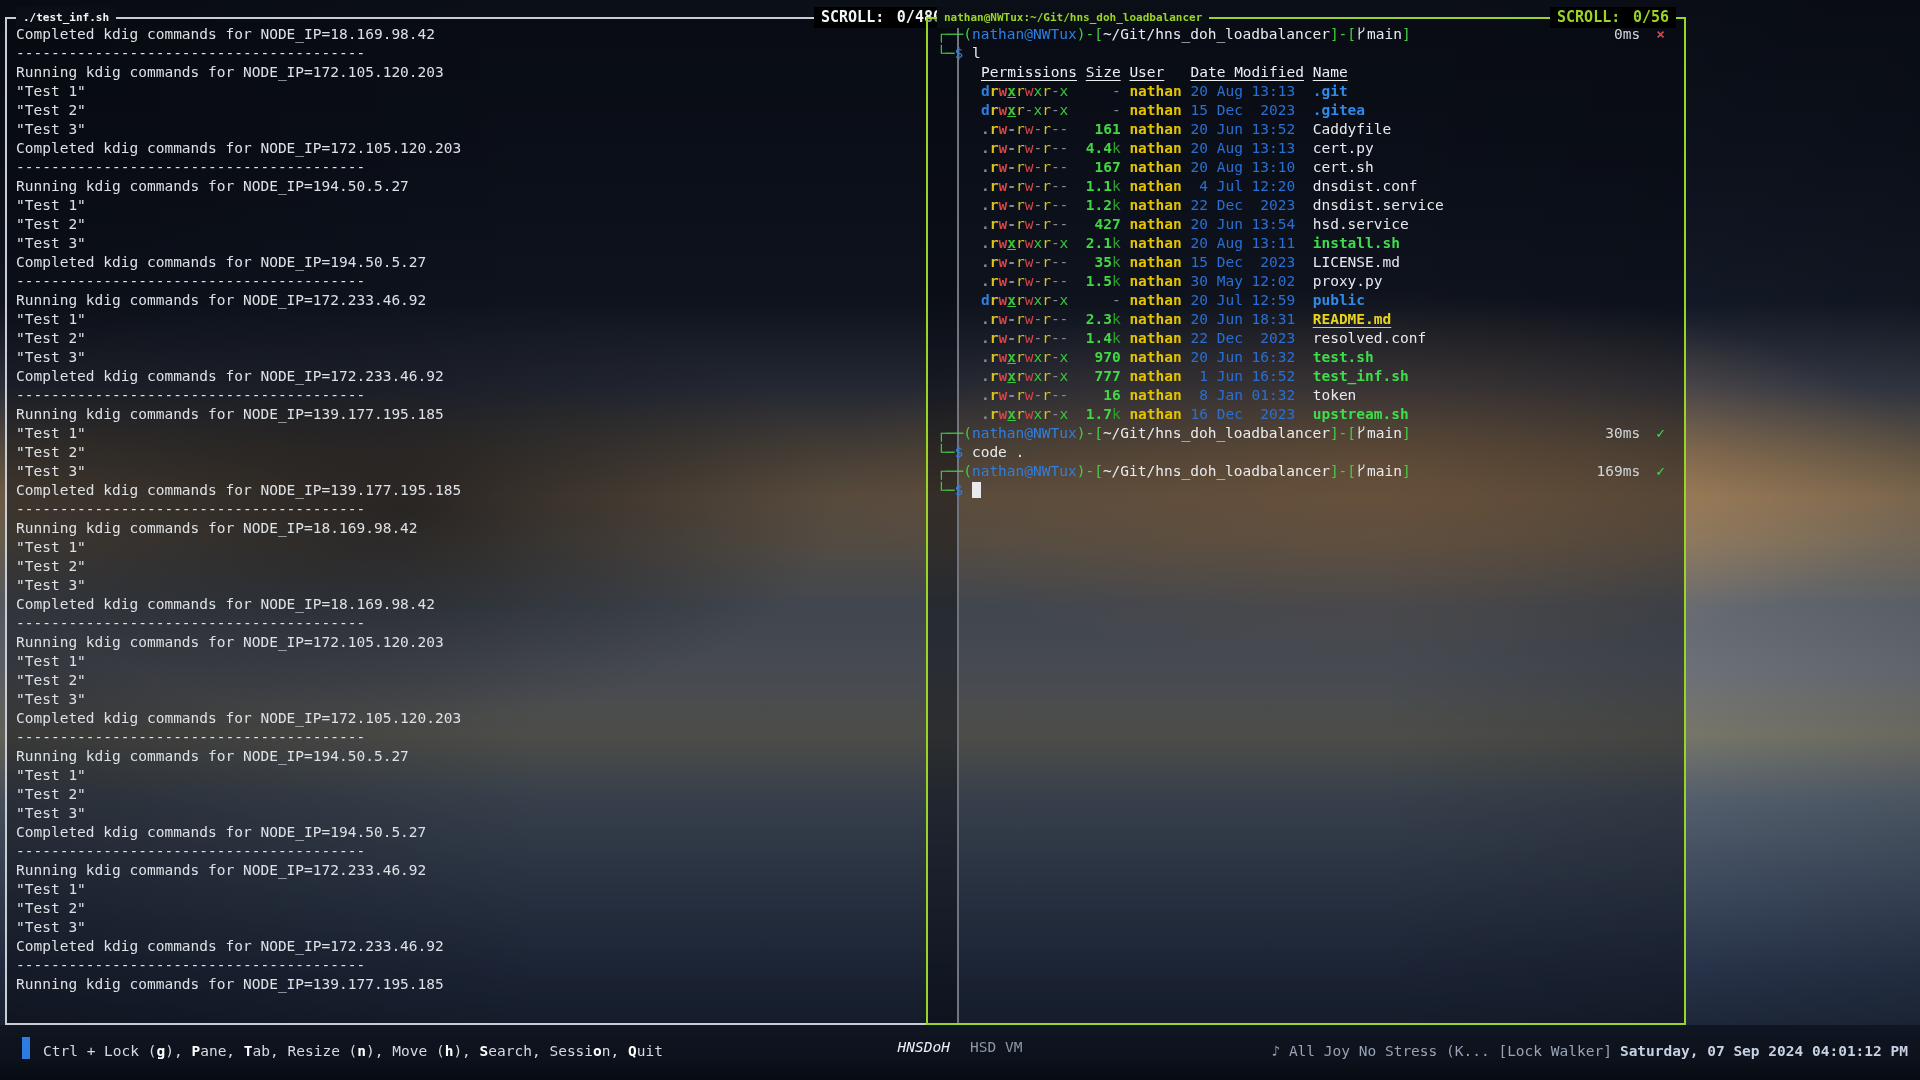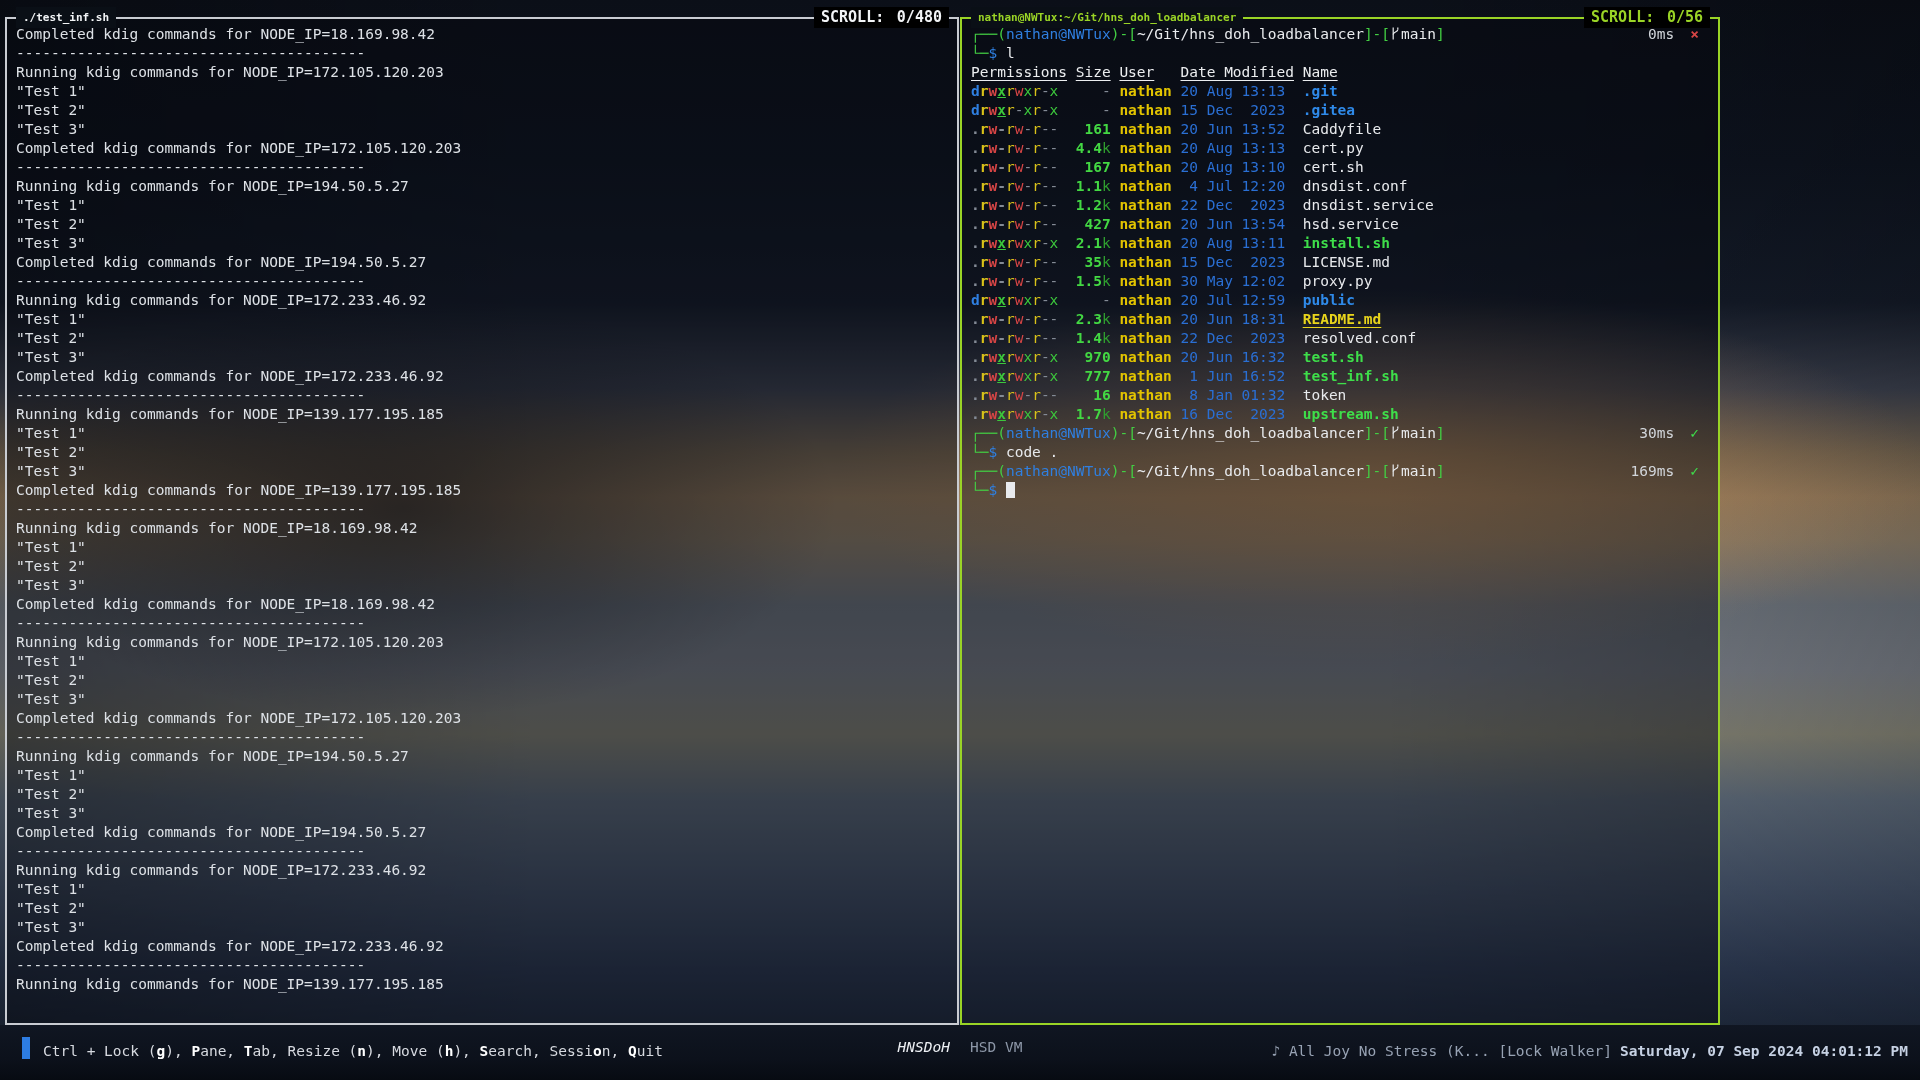--- a/index.html
+++ b/index.html
@@ -11,21 +11,21 @@
       radial-gradient(ellipse 760px 260px at 72% 44%, rgba(216,152,88,0.45), transparent 72%),
       linear-gradient(90deg, rgba(0,0,0,0.28), transparent 28%, transparent 72%, rgba(0,0,0,0.22)),
       linear-gradient(180deg,
         #0b0f18 0%, #0e1420 15%, #151c2a 28%, #3d4250 36%, #7a6a55 42%,
         #9b8162 46%, #93836d 50%, #727982 56%, #7b8089 62%, #878678 68%,
         #5f6c7c 74%, #45536a 82%, #2c3952 90%, #16202f 100%);
   }
   
   .pane{position:absolute;top:17px;height:1008px;border:2px solid;background:rgba(6,9,16,0.45);box-sizing:border-box;}
   .pane-left{left:5px;width:954px;border-color:var(--pane_border_gray);}
-  .pane-right{left:960px;width:760px;border-color:var(--green_accent);}
+  .pane-right{left:926px;width:760px;border-color:var(--green_accent);}
   .pane-title{position:absolute;top:-12px;left:9px;padding:0 7px;background:#0a0f16;
     font-size:11px;font-weight:bold;line-height:21px;white-space:pre;}
   .pane-left .pane-title{color:#f2f4f6;}
   .pane-right .pane-title{color:var(--green_accent);}
   .scroll-ind{position:absolute;top:-12px;right:8px;padding:0 7px;background:#000000;
     font-size:15px;font-weight:bold;line-height:21px;white-space:pre;}
   .pane-left .scroll-ind{color:#f2f4f6;}
   .pane-right .scroll-ind{color:var(--green_accent);}
   .scroll-ind .sv{margin-left:1.4ch;}
   .pane-content{position:absolute;inset:0;padding:6px 9px;overflow:hidden;
@@ -38,21 +38,21 @@
   .gp{color:var(--prompt_green);}
   .bp{color:var(--blue);}
   .wp{color:var(--white);}
   .dur{color:#d2d6db;}
   .okic{color:var(--exec_green);margin-left:16px;}
   .erric{color:var(--red);margin-left:16px;font-weight:bold;}
   .bicon{display:inline-block;vertical-align:-2px;}
   .cursor{display:inline-block;width:9px;height:16px;background:#e8eaed;vertical-align:-3px;}
   
   .lrow{display:flex;}
-  .c-perm{display:inline-block;min-width:11ch;white-space:pre;}
+  .c-perm{display:inline-block;min-width:11ch;white-space:pre;margin-left:44px;}
   .c-size{display:inline-block;min-width:5ch;text-align:right;white-space:pre;}
   .c-user{display:inline-block;min-width:6ch;margin-left:1ch;color:var(--user_yellow);font-weight:bold;white-space:pre;}
   .c-date{display:inline-block;min-width:13ch;margin-left:1ch;color:var(--date_blue);white-space:pre;}
   .c-name{display:inline-block;margin-left:1ch;white-space:pre;}
   .hcell{color:#eceef0 !important;font-weight:normal !important;}
   .hu{text-decoration:underline;text-underline-offset:3px;}
   .p-d{color:var(--blue);} .p-r{color:var(--yellow);} .p-w{color:var(--red);}
   .p-x{color:var(--perm_x_green);} .p-dim{color:var(--dim);}
   .p-b{font-weight:bold;} .p-u{text-decoration:underline;}
   .sz-n{color:var(--size_green);font-weight:bold;} .sz-s{color:#2f9e2f;}

